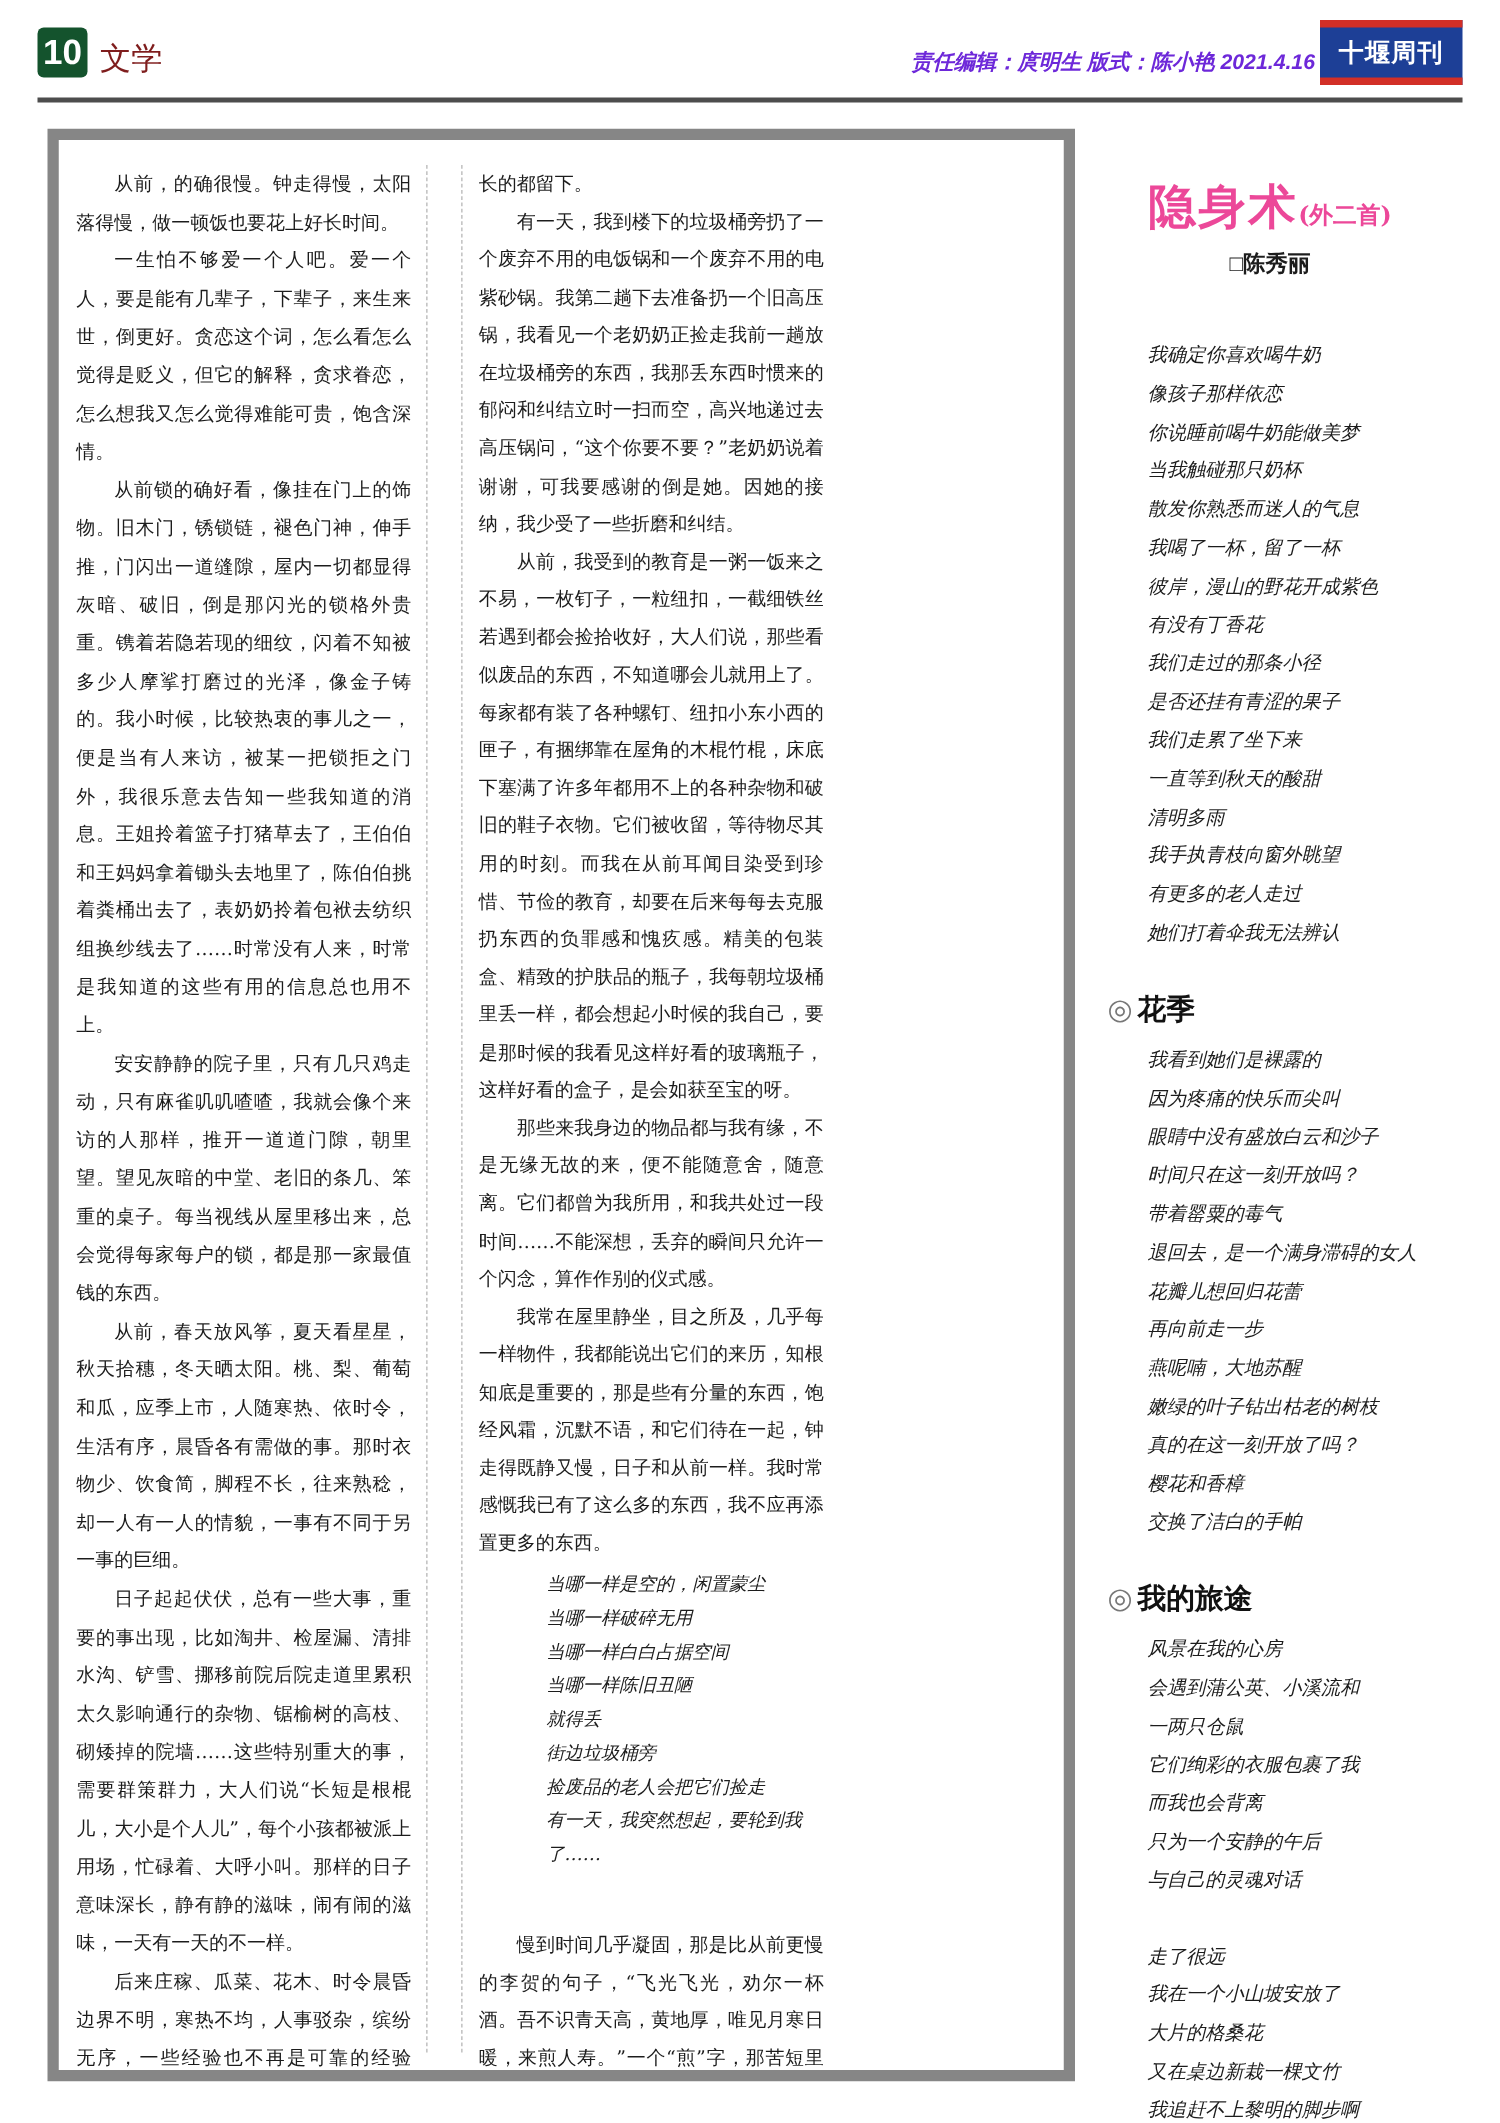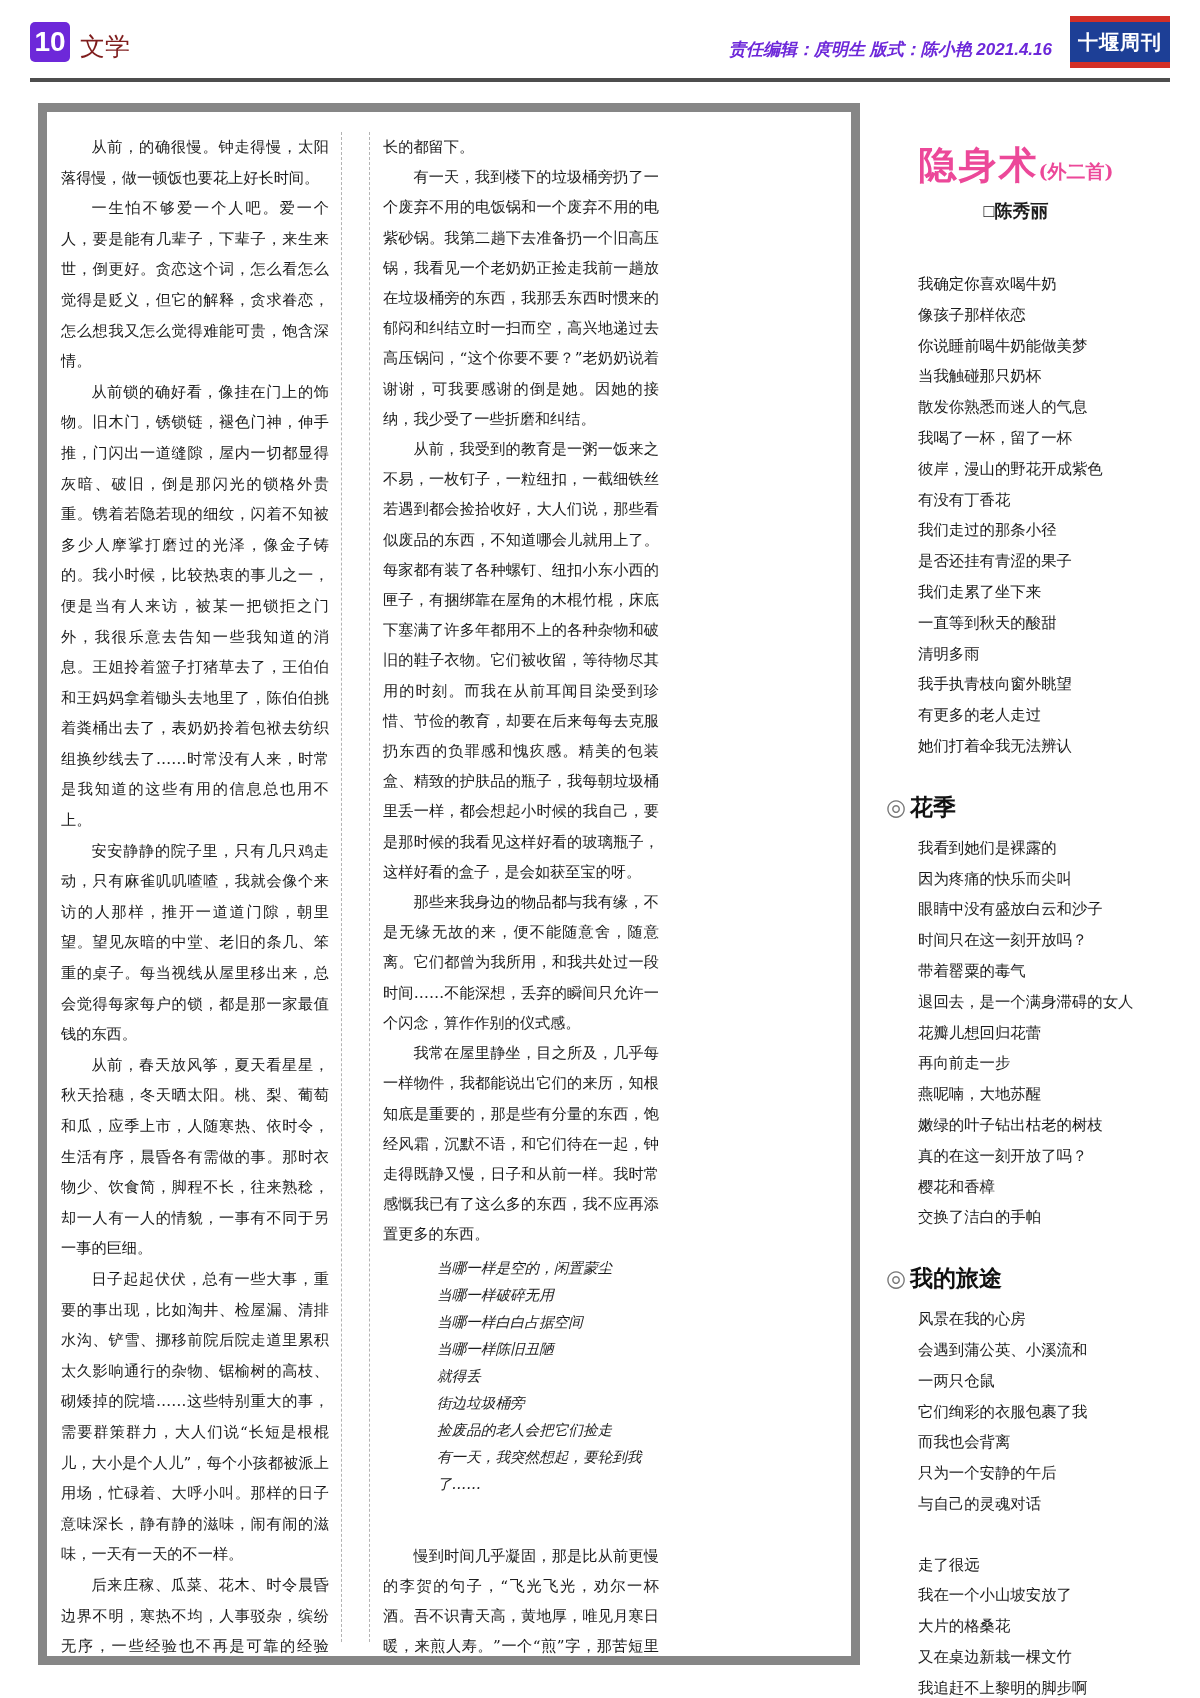--- a/index.html
+++ b/index.html
@@ -1,27 +1,27 @@
 <!DOCTYPE html>
 <html><head>
 <meta charset="utf-8">
 <style>
   html,body{margin:0;padding:0;background:#ffffff;}
   .page{position:relative;width:1200px;height:1698px;background:#fff;overflow:hidden;
         font-family:"DejaVu Serif", serif;color:#1c1c1c;}
 
   
-  .page-badge{position:absolute;left:30px;top:22px;width:40px;height:40px;background:#6d28d9;
+  .page-badge{position:absolute;left:30px;top:22px;width:40px;height:40px;background:#14532d;
               border-radius:5px;color:#fff;font-family:"Liberation Sans",sans-serif;
               font-size:28px;font-weight:bold;display:flex;align-items:center;justify-content:center;}
   .section-label{position:absolute;left:80px;top:30px;font-size:25px;font-weight:normal;
                  font-family:"Liberation Sans",sans-serif;color:#7f1d1d;}
   .credits{position:absolute;right:148px;top:38px;font-size:17px;font-weight:bold;font-style:italic;
            font-family:"Liberation Sans",sans-serif;color:#6d28d9;}
-  .masthead{position:absolute;right:30px;top:16px;width:100px;height:52px;background:#1d3f96;
+  .masthead{position:absolute;right:30px;top:16px;width:114px;height:52px;background:#1d3f96;
             border-top:6px solid #d22f27;border-bottom:6px solid #d22f27;box-sizing:border-box;
             display:flex;align-items:center;justify-content:center;}
   .masthead .logo-text{color:#fff;font-size:20px;font-weight:bold;letter-spacing:1px;
             font-family:"DejaVu Serif",serif;}
   .header-rule{position:absolute;left:30px;top:78px;width:1140px;height:4px;background:#4d4d4d;}
 
   
   .essay-frame{position:absolute;left:38px;top:103px;width:822px;height:1562px;
                border:9px solid #868686;box-sizing:border-box;display:flex;
                padding:20px 12px 14px 14px;overflow:hidden;}
@@ -45,21 +45,21 @@
   .mid-poem p{text-indent:0;padding-left:54px;font-style:italic;font-size:14.6px;
               line-height:27px;text-align:left;}
 
   
   .poem-col{position:absolute;left:866px;top:140px;width:300px;}
   .poem-title{text-align:center;color:#ec4899;}
   .poem-title .main{font-size:38px;font-weight:bold;letter-spacing:2px;}
   .poem-title .suffix{font-size:19px;font-weight:bold;}
   .poem-author{text-align:center;font-size:18px;font-weight:bold;margin-top:8px;
                font-family:"Liberation Sans",sans-serif;}
-  .poem-lines{padding-left:52px;font-size:15.4px;line-height:30.8px;}
+  .poem-lines{padding-left:52px;font-style:italic;font-size:15.4px;line-height:30.8px;}
   .poem-lines p{margin:0;text-align:left;text-indent:0;}
   .poem-lines.first{margin-top:46px;}
   .poem-heading{margin:30px 0 10px 0;padding-left:20px;font-size:23px;font-weight:bold;
                 font-family:"Liberation Sans",sans-serif;color:#111;}
   .poem-heading .marker{color:#777;font-weight:normal;margin-right:4px;}
   .stanza-gap{height:30px;}
 </style>
 </head>
 <body>
 

